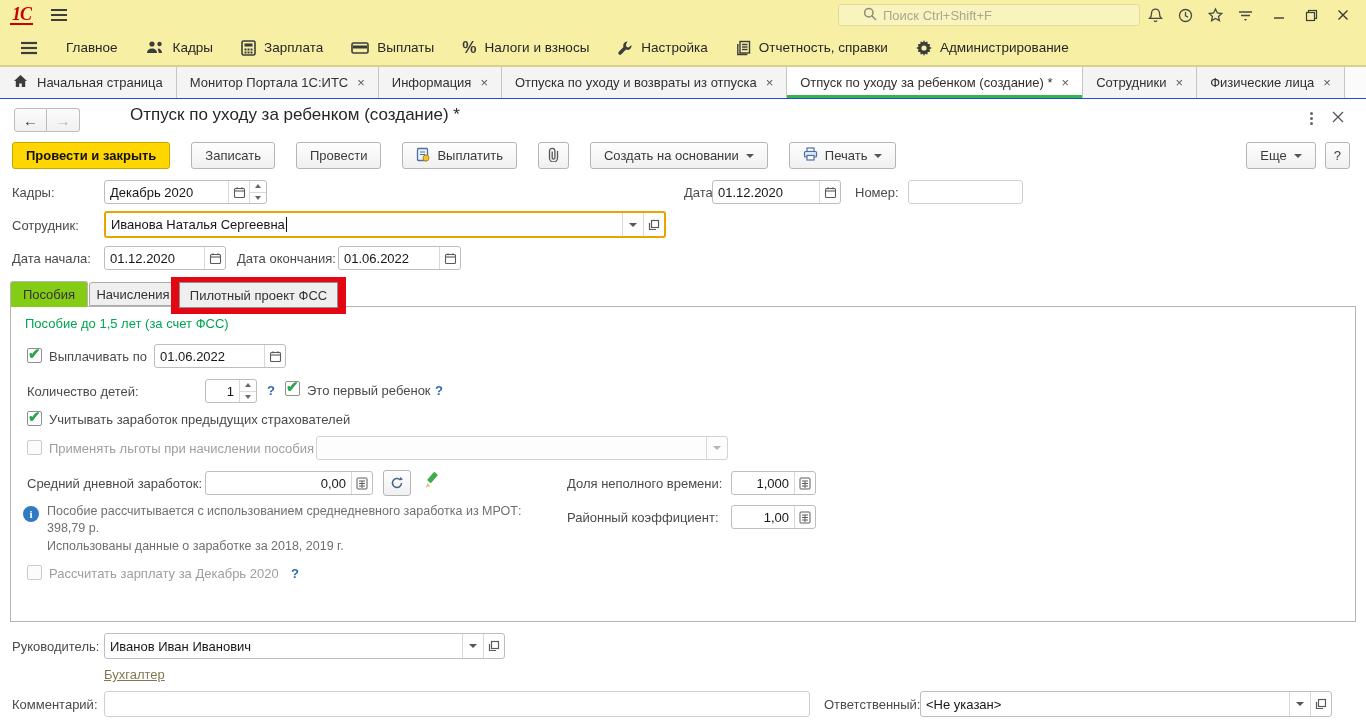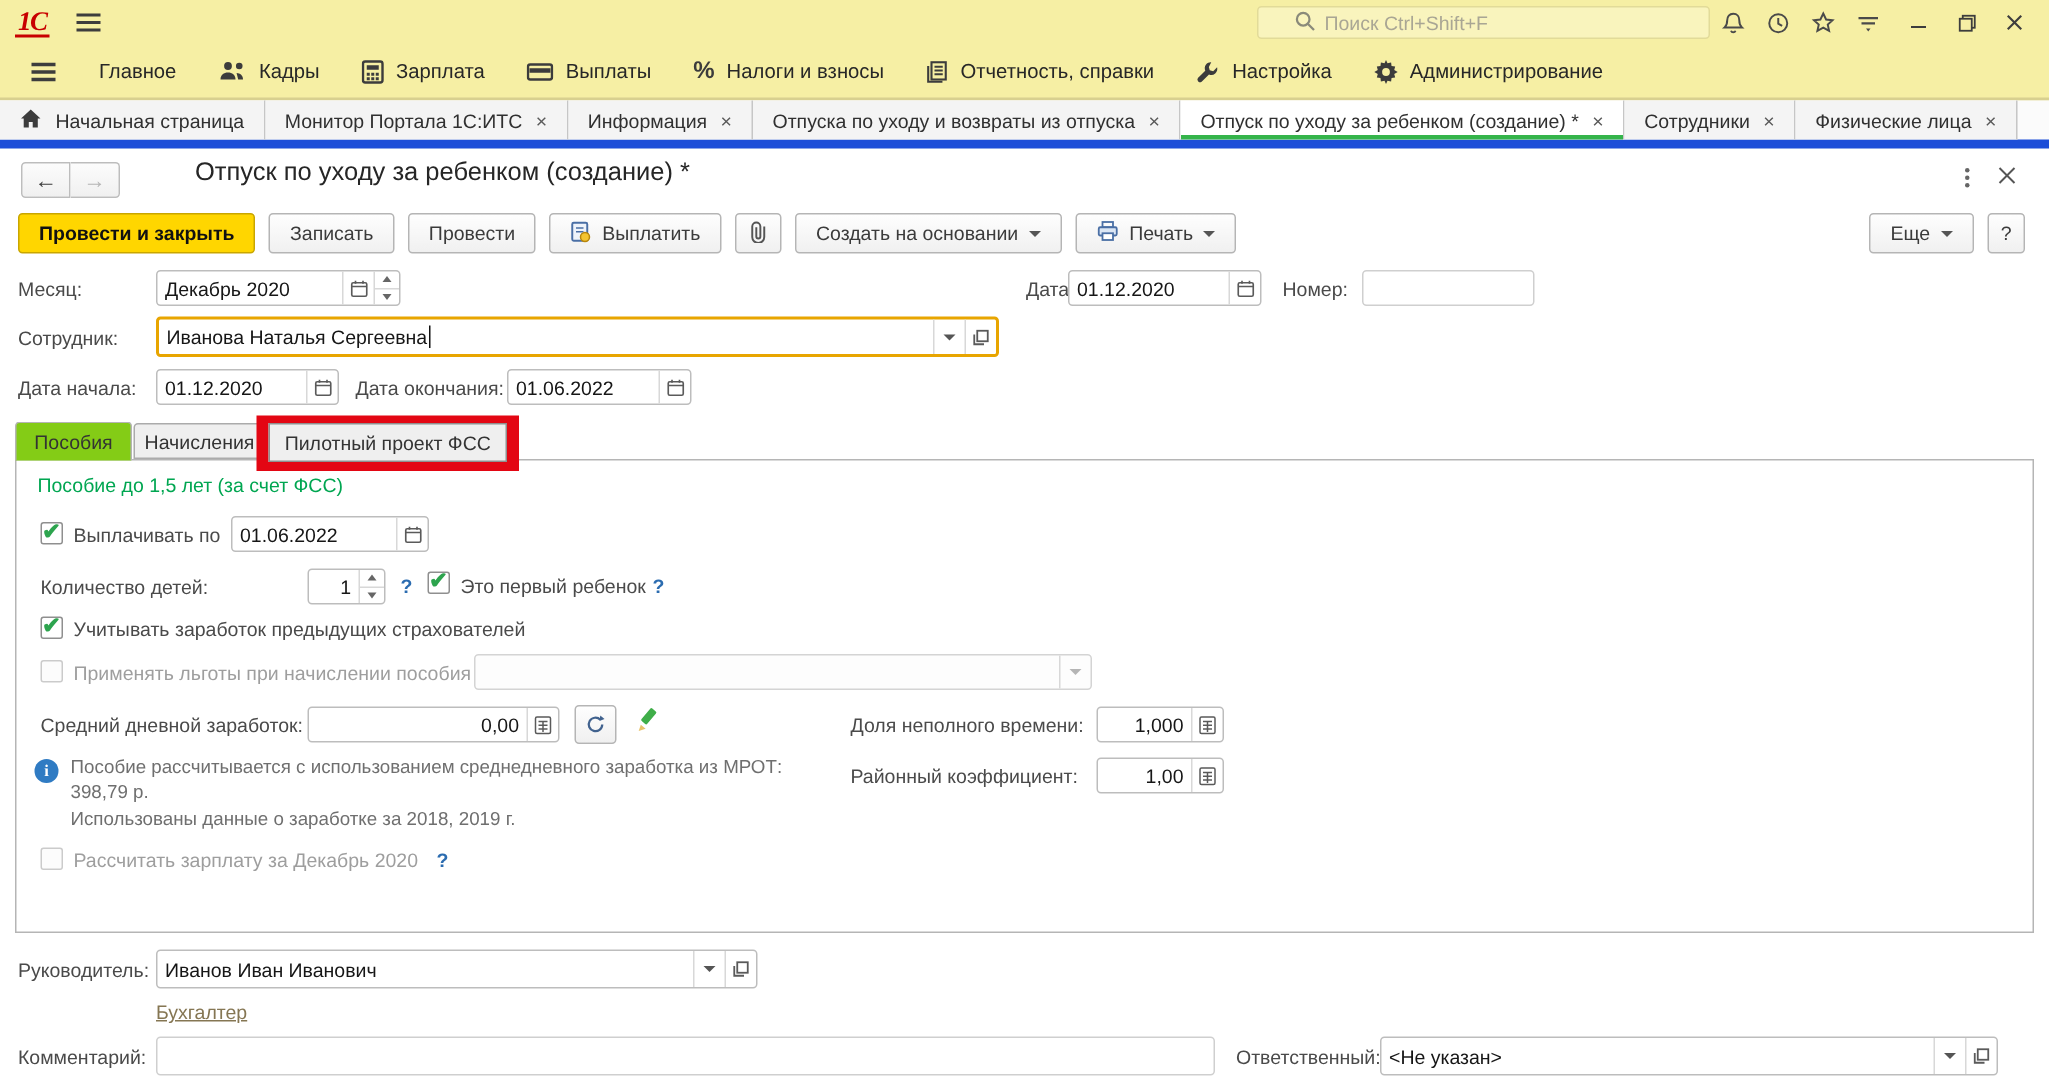--- a/index.html
+++ b/index.html
@@ -18,37 +18,37 @@
   .tb-ic { width:30px; height:24px; display:flex; align-items:center; justify-content:center; }
   .win-ic { width:26px; height:24px; display:flex; align-items:center; justify-content:center; margin-left:6px; }
 
   
   .menubar { position:absolute; left:0; top:30px; width:1366px; height:37px; background:#f6efa4; border-bottom:2px solid #d8d08f; display:flex; align-items:flex-start; padding:0 6px; }
   .mi { display:flex; align-items:center; gap:8px; padding:0 14px; height:100%; font-size:13.5px; color:#272727; cursor:default; }
   .mi .ic { display:flex; align-items:center; }
   .pct { font-weight:bold; font-size:16px; color:#3c3c3c; }
 
   
-  .tabbar { position:absolute; left:0; top:67px; width:1366px; height:32px; background:#fbfbfb; border-bottom:6px solid #1d4ed8; display:flex; }
+  .tabbar { position:absolute; left:0; top:67px; width:1366px; height:32px; background:#fbfbfb; border-bottom:1px solid #1d4ed8; display:flex; }
   .wtab { display:flex; align-items:center; gap:9px; padding:0 13px; background:#f4f4f4; border-right:1px solid #c6c6c6; font-size:13px; color:#303030; height:100%; }
   .wtab .x { color:#5a5a5a; font-size:13px; line-height:1; }
   .wtab.active { background:#fff; box-shadow:inset 0 -3px 0 #34b44a; }
 
   
   .navgrp { position:absolute; left:14px; top:108px; display:flex; }
   .navbtn { width:33px; height:24px; border:1px solid #bdbdbd; background:linear-gradient(#fcfcfc,#f0f0f0); display:flex; align-items:center; justify-content:center; font-size:15px; color:#3a3a3a; }
   .navbtn.first { border-radius:3px 0 0 3px; }
   .navbtn.last { border-radius:0 3px 3px 0; border-left:none; color:#b5b5b5; }
   .formtitle { position:absolute; left:130px; top:105px; font-size:17px; color:#262626; }
   .dots { position:absolute; left:1303px; top:110px; width:16px; text-align:center; color:#555; font-size:14px; letter-spacing:0; line-height:5px; }
   .dots span { display:block; width:3px; height:3px; background:#666; border-radius:50%; margin:2px auto; }
   .hdr-x { position:absolute; left:1331px; top:110px; width:18px; height:18px; }
 
   
-  .toolbar { position:absolute; left:12px; top:142px; display:flex; gap:9px; align-items:center; }
+  .toolbar { position:absolute; left:12px; top:142px; display:flex; gap:21px; align-items:center; }
   .btn { height:27px; padding:0 13px; border:1px solid #b5b5b5; border-radius:3px; background:linear-gradient(#fefefe,#f0f0f0); font-size:13px; color:#3b3b3b; display:flex; align-items:center; gap:7px; white-space:nowrap; }
   .btn.primary { background:#ffd600; border-color:#c9a600; font-weight:bold; color:#111; }
   .btn.iconbtn { padding:0 8px; }
   .caret { width:0; height:0; border-left:4px solid transparent; border-right:4px solid transparent; border-top:4px solid #555; }
   .toolbar-right { position:absolute; right:16px; top:142px; display:flex; gap:9px; }
 
   
   .lbl { position:absolute; font-size:13px; color:#4a4a4a; white-space:nowrap; }
   .lbl.dis { color:#9e9e9e; }
   .field { position:absolute; height:24px; border:1px solid #bdbdbd; border-radius:3px; background:#fff; display:flex; align-items:stretch; font-size:13px; color:#161616; }
@@ -187,37 +187,37 @@
         </svg>
       </span>
       <span>Выплаты</span>
     </div>
   <div class="mi">
       <span class="ic pct">%</span>
       <span>Налоги и взносы</span>
     </div>
   <div class="mi">
       <span class="ic">
+        <svg width="16" height="16" viewBox="0 0 16 16" fill="#3c3c3c">
+          <path d="M10.5 1.5a4 4 0 0 0-4 5.6L1.6 12a1.8 1.8 0 0 0 2.5 2.5l4.9-4.9a4 4 0 0 0 5.4-4.7l-2.6 2.6-2.3-.6-.6-2.3z"></path>
+        </svg>
+      </span>
+      <span>Настройка</span>
+    </div>
+  <div class="mi">
+      <span class="ic">
         <svg width="15" height="16" viewBox="0 0 15 16" fill="none" stroke="#3c3c3c" stroke-width="1.4">
           <rect x="4" y="1.5" width="9.5" height="11.5"></rect>
           <path d="M1.8 4v10.5h9.5"></path>
           <line x1="6" y1="4.5" x2="11.5" y2="4.5"></line>
           <line x1="6" y1="7" x2="11.5" y2="7"></line>
           <line x1="6" y1="9.5" x2="11.5" y2="9.5"></line>
         </svg>
       </span>
       <span>Отчетность, справки</span>
-    </div>
-  <div class="mi">
-      <span class="ic">
-        <svg width="16" height="16" viewBox="0 0 16 16" fill="#3c3c3c">
-          <path d="M10.5 1.5a4 4 0 0 0-4 5.6L1.6 12a1.8 1.8 0 0 0 2.5 2.5l4.9-4.9a4 4 0 0 0 5.4-4.7l-2.6 2.6-2.3-.6-.6-2.3z"></path>
-        </svg>
-      </span>
-      <span>Настройка</span>
     </div>
   <div class="mi">
       <span class="ic">
         <svg width="16" height="16" viewBox="0 0 16 16" fill="#3c3c3c">
           <path d="M8 0l1 2.2 2.4-.6.3 2.4 2.4.3-.6 2.4L15.8 8l-2.3 1.3.6 2.4-2.4.3-.3 2.4-2.4-.6L8 16l-1-2.2-2.4.6-.3-2.4-2.4-.3.6-2.4L.2 8l2.3-1.3-.6-2.4 2.4-.3.3-2.4 2.4.6z"></path>
           <circle cx="8" cy="8" r="2.6" fill="#f6efa4"></circle>
         </svg>
       </span>
       <span>Администрирование</span>
     </div>
@@ -312,21 +312,21 @@
 <div class="toolbar-right">
   <div class="btn">
       <span>Еще</span>
       <span class="caret"></span>
     </div>
   <div class="btn iconbtn">
       <span>?</span>
     </div>
 </div>
 
-<div class="lbl" style="left:12px;top:185px">Месяц:</div>
+<div class="lbl" style="left:12px;top:185px">Кадры:</div>
 <div class="field" style="left:104px;top:180px;width:163px">
   <span class="val">Декабрь 2020</span>
   <span class="seg">
       <svg width="13" height="13" viewBox="0 0 13 13" fill="none" stroke="#5a5a5a" stroke-width="1.1">
         <rect x="1.5" y="2.5" width="10" height="9" rx="1"></rect>
         <line x1="1.5" y1="5" x2="11.5" y2="5"></line>
         <line x1="4" y1="1.2" x2="4" y2="3.2"></line>
         <line x1="9" y1="1.2" x2="9" y2="3.2"></line>
       </svg>
     </span>

